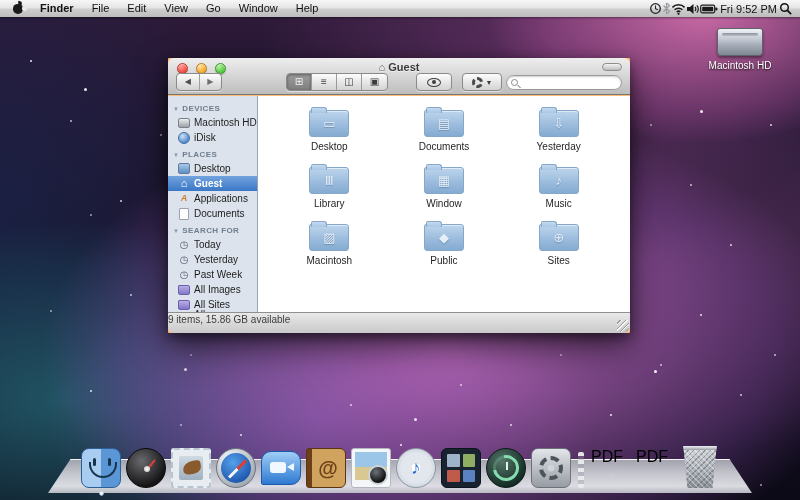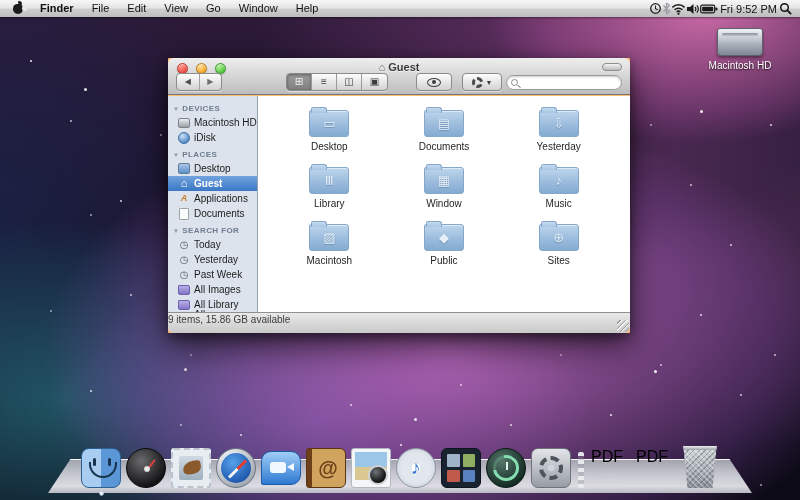--- a/index.html
+++ b/index.html
@@ -374,21 +374,21 @@
         <div class="sb-item">
           <span class="sb-ico ic-clock">◷</span>
           <span>Past Week</span>
         </div>
         <div class="sb-item">
           <span class="sb-ico ic-smart"></span>
           <span>All Images</span>
         </div>
         <div class="sb-item">
           <span class="sb-ico ic-smart"></span>
-          <span>All Library</span>
+          <span>All Sites</span>
         </div>
         <div class="sb-item">
           <span class="sb-ico ic-smart"></span>
           <span>All Documents</span>
         </div>
       </div>
     <div id="main-pane">
         <div class="folder-cell">
           <div class="folder-icon">
             <span class="folder-emblem">▭</span>

